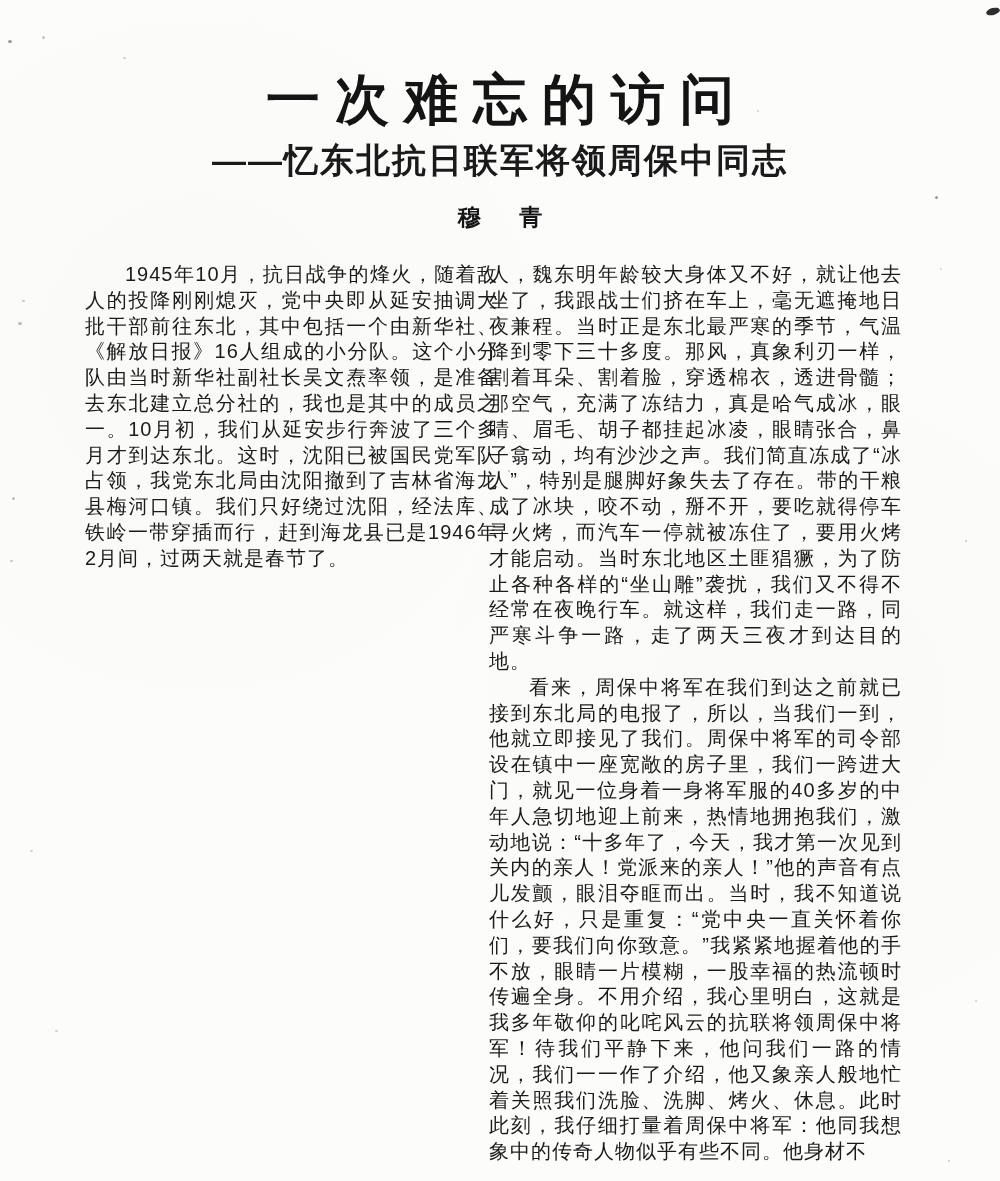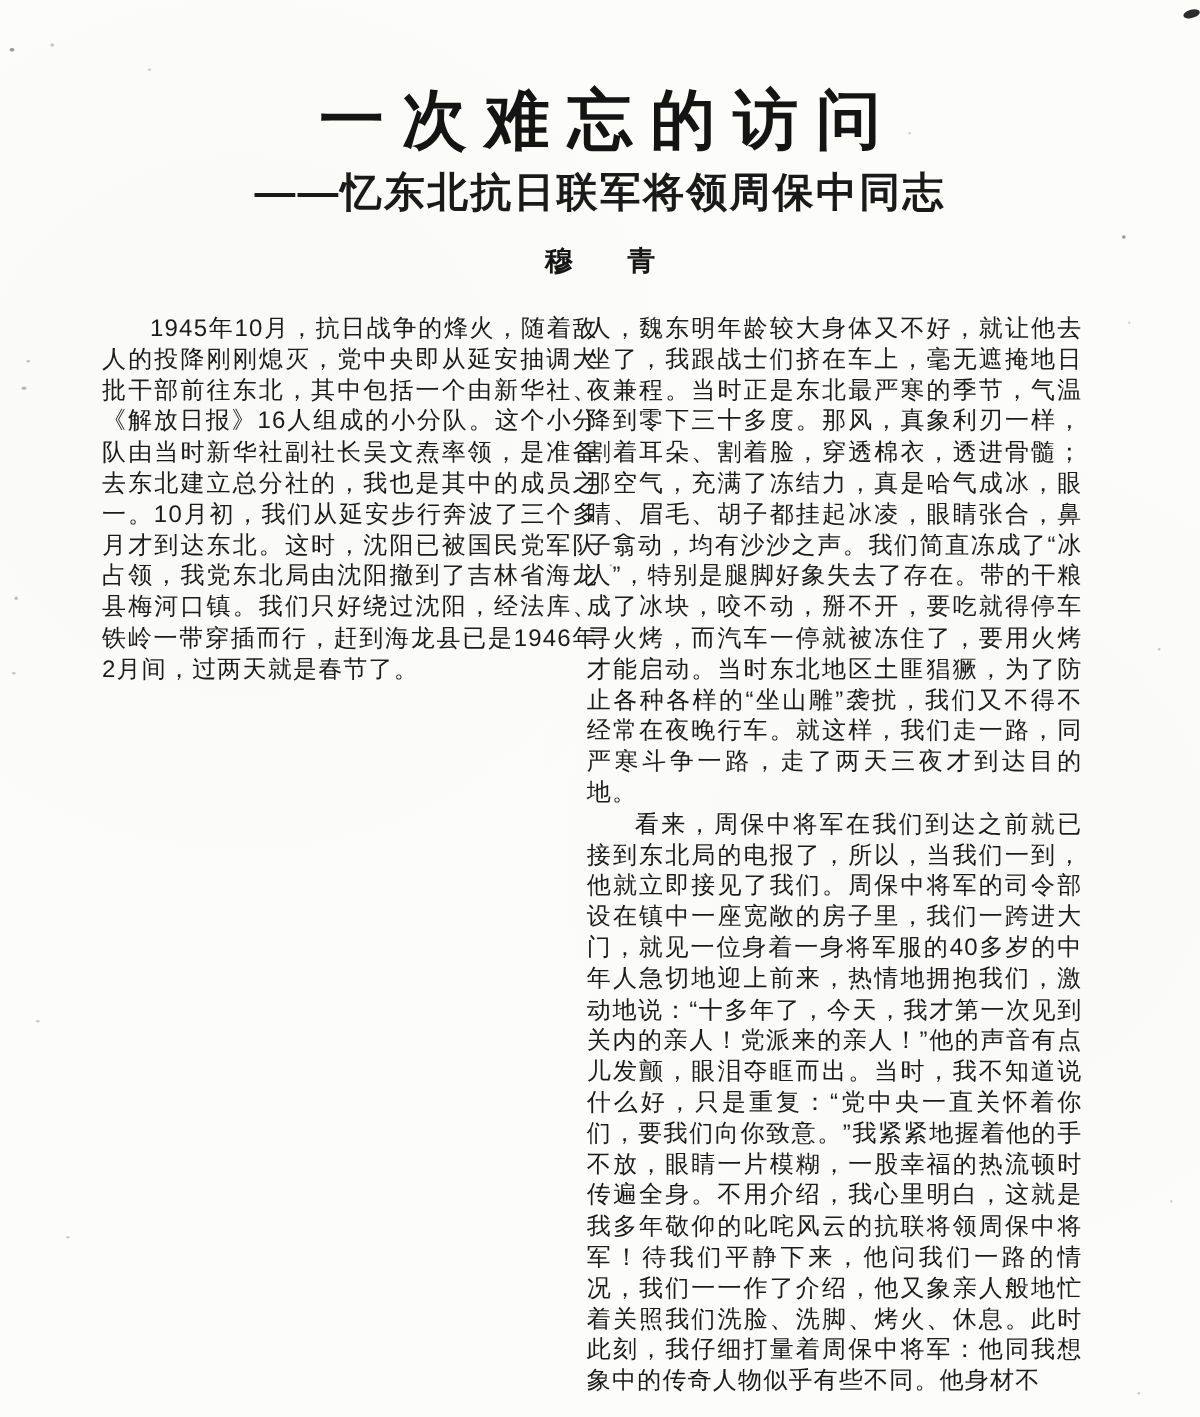--- a/index.html
+++ b/index.html
@@ -36,21 +36,20 @@
     color: #1a1a1a;
     white-space: nowrap;
   }
   .author {
     position: absolute; top: 202px; left: 0; width: 100%;
     text-align: center;
     font-size: 23px; font-weight: 700;
     letter-spacing: 16px; padding-left: 16px;
     box-sizing: border-box;
     color: #161616;
-    font-family: Liberation Mono, monospace;
   }
   .col {
     position: absolute; top: 262px; width: 413px;
     font-size: 20px; line-height: 25.8px;
     letter-spacing: 1px;
     text-align: justify;
     color: #1b1b1b;
     font-weight: 500;
   }
   .col-left  { left: 85px; }

